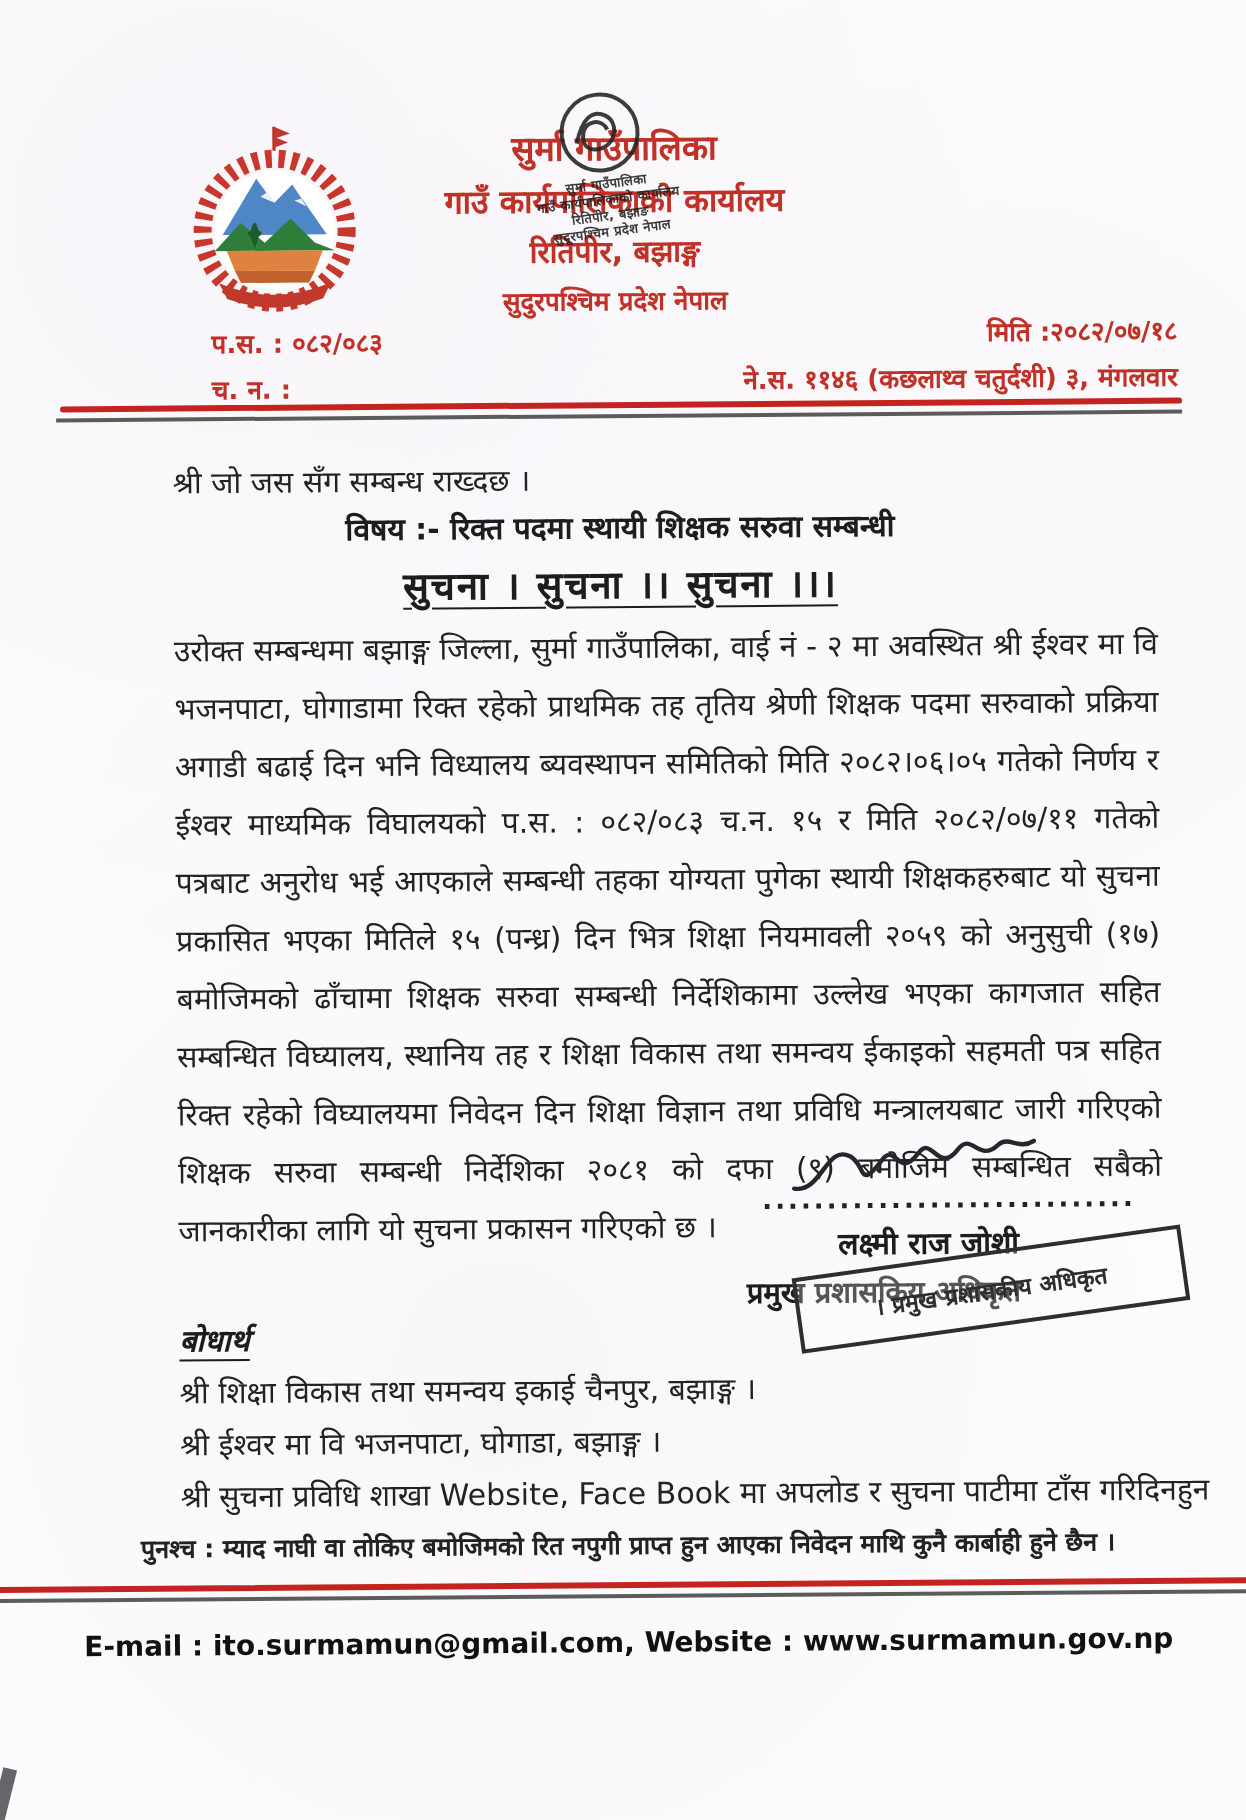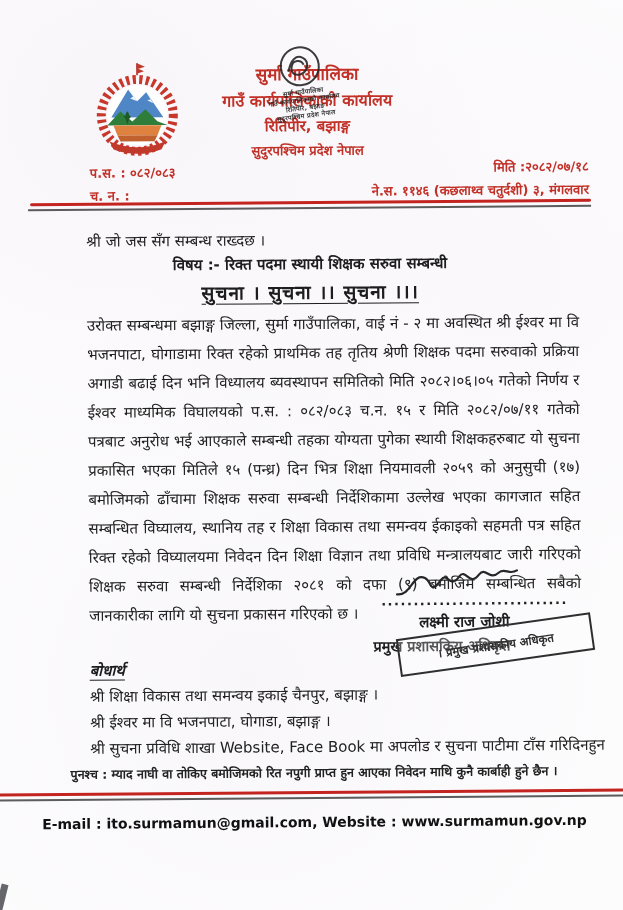--- a/index.html
+++ b/index.html
@@ -80,21 +80,21 @@
         <path d="M10 26 C14 14, 20 10, 26 14 C32 18, 30 28, 22 30 C16 31, 12 28, 14 21 C16 15, 24 15, 26 21" fill="none" stroke="#232323" stroke-width="2"></path>
       </svg>
       <div class="st-lines">
         <div>सुर्मा गाउँपालिका</div>
         <div>गाउँ कार्यपालिकाको कार्यालय</div>
         <div>रितिपीर, बझाङ</div>
         <div>सुदूरपश्चिम प्रदेश नेपाल</div>
       </div>
     </div>
 
-    <div class="abs red" style="left:92px;top:160px;font-size:13px;font-weight:bold;line-height:23px;">
+    <div class="abs red" style="left:108px;top:160px;font-size:13px;font-weight:bold;line-height:23px;">
       <div>प.स. : ०८२/०८३</div>
       <div>च. न. :</div>
     </div>
 
     <div class="abs red" style="right:32px;top:157px;font-size:13px;font-weight:bold;line-height:23px;text-align:right;">
       <div>मिति :२०८२/०७/१८</div>
       <div>ने.स. ११४६ (कछलाथ्व चतुर्दशी) ३, मंगलवार</div>
     </div>
 
     <div class="rule-red" style="left:32px;top:201px;width:561px;"></div>

